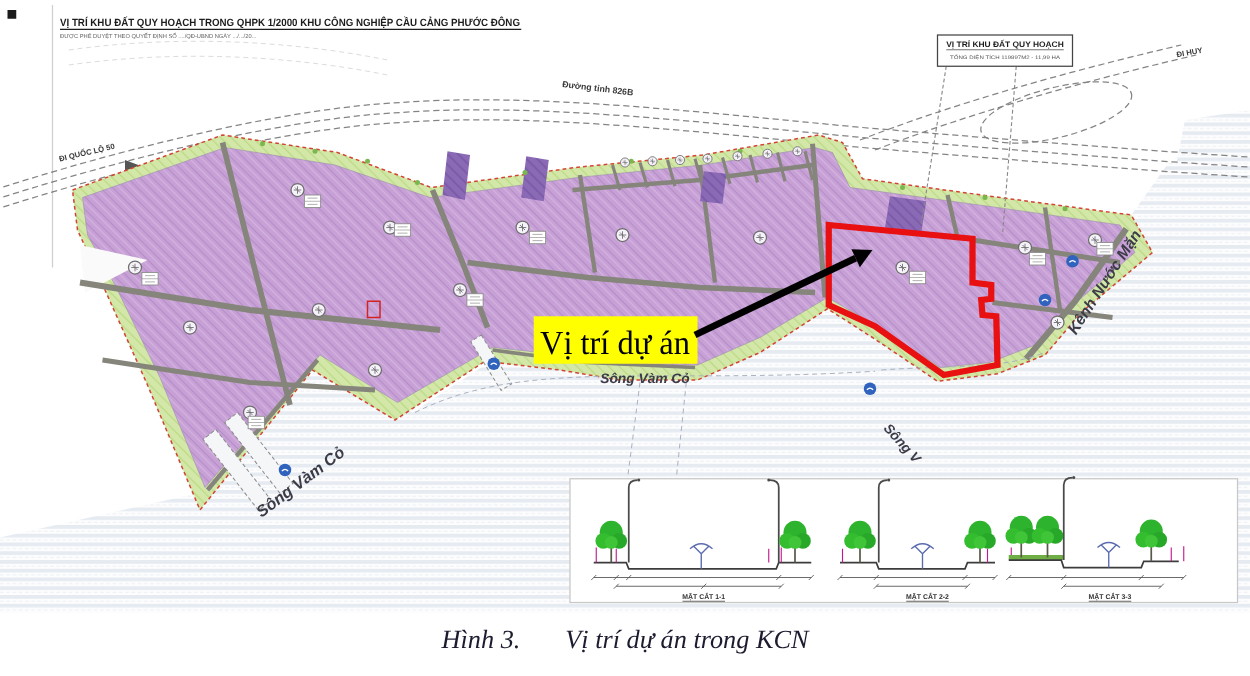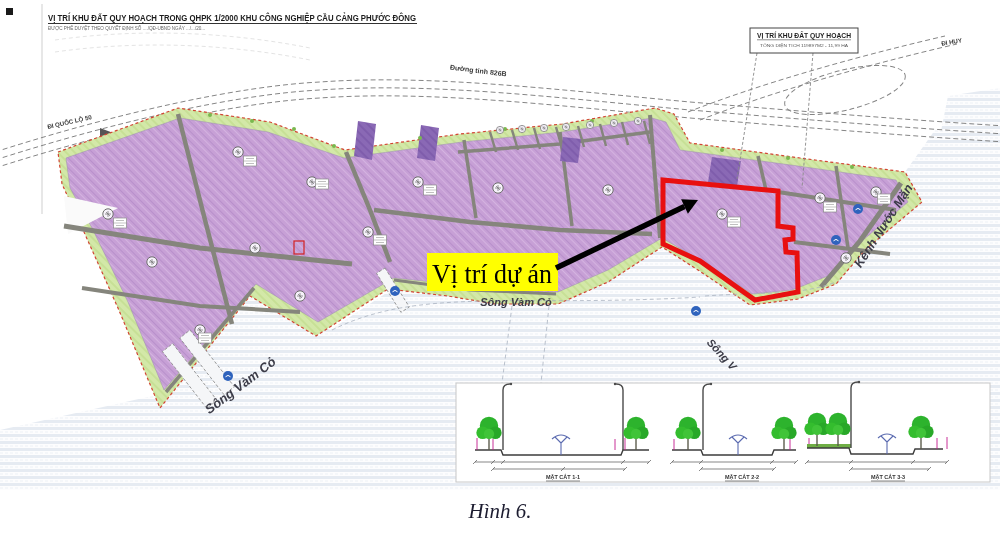--- a/index.html
+++ b/index.html
@@ -280,15 +280,16 @@
     <g>
       <rect x="750" y="28" width="108" height="25" fill="#fff" stroke="#444" stroke-width="1"></rect>
       <text x="804" y="37.5" text-anchor="middle" font-size="6.4" font-weight="bold" fill="#1c1c1c" textLength="94" lengthAdjust="spacingAndGlyphs">VỊ TRÍ KHU ĐẤT QUY HOẠCH</text>
       <line x1="757" y1="39.8" x2="851" y2="39.8" stroke="#444" stroke-width="0.6"></line>
       <text x="804" y="47" text-anchor="middle" font-size="4" fill="#555" textLength="88" lengthAdjust="spacingAndGlyphs">TỔNG DIỆN TÍCH 119897M2 - 11,99 HA</text>
     </g>
   </svg>
   </div>
 
   <div class="caption">
-    <span>Hình 6.</span>
+    <span>Hình 3.</span>
+    <span>Vị trí dự án trong KCN</span>
   </div>
 </div>
 
 </body></html>

